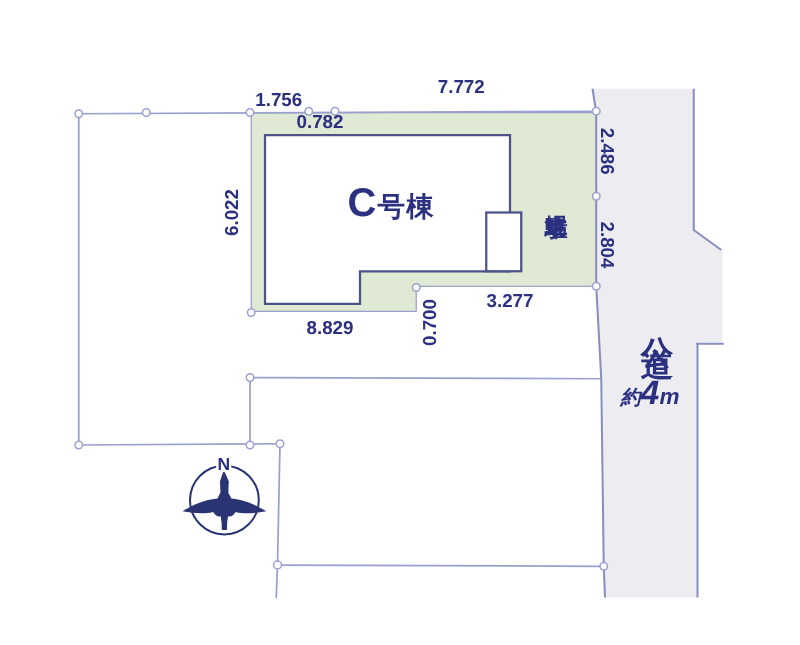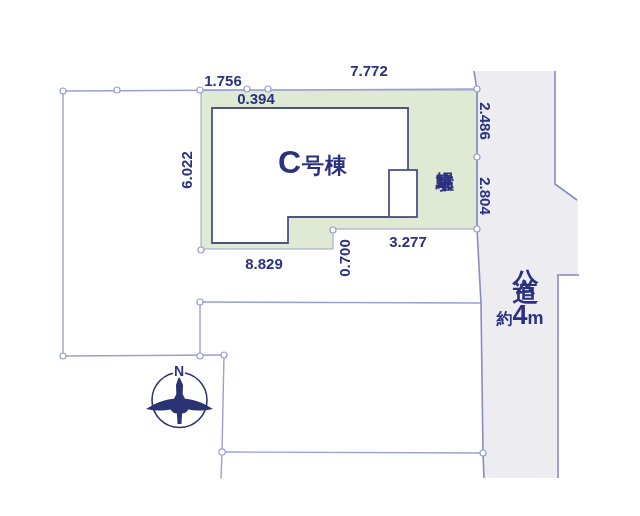--- a/index.html
+++ b/index.html
@@ -28,21 +28,21 @@
   }
   .rot-ccw{transform:translate(-50%,-50%) rotate(-90deg);}
   .rot-cw{transform:translate(-50%,-50%) rotate(90deg);}
   .bname{font-size:22px;letter-spacing:1px;}
   .bname .big{font-size:32px;font-weight:bold;}
   .vtext{
     writing-mode:vertical-rl;text-orientation:upright;
     font-size:18px;line-height:1;letter-spacing:0px;font-weight:bold;
   }
   .road-name{font-size:26px;letter-spacing:10px;}
-  .road-width{font-size:16px;}
+  .road-width{font-size:16px;font-style:italic;}
   .road-width .num{font-size:27px;}
   .road-width .unit{font-size:18px;}
   .north{font-size:14px;background:#fff;padding:0 1px;line-height:0.9;}
 </style>
 </head>
 <body>
 
 <div class="canvas">
 
   <svg width="640" height="516" viewBox="0 0 640 516">
@@ -100,21 +100,21 @@
            C204,410.5 196,411.5 188.5,409.5
            C186.5,412.5 184.5,413.8 182.5,413
            L181.5,417.5 C180.5,419.5 178.5,419.5 177.5,417.5
            L176.5,413 C174.5,413.8 172.5,412.5 170.5,409.5
            C163,411.5 155,410.5 146,409 Z"></path>
     </g>
   </svg>
 
   <div class="lbl" style="left:223px;top:80px">1.756</div>
   <div class="lbl" style="left:369px;top:70px">7.772</div>
-  <div class="lbl" style="left:256px;top:98px">0.394</div>
+  <div class="lbl" style="left:256px;top:98px">0.782</div>
   <div class="lbl rot-ccw" style="left:186px;top:170px">6.022</div>
   <div class="lbl rot-cw" style="left:485px;top:121px">2.486</div>
   <div class="lbl rot-cw" style="left:485px;top:196px">2.804</div>
   <div class="lbl" style="left:408px;top:241px">3.277</div>
   <div class="lbl rot-ccw" style="left:344px;top:258px">0.700</div>
   <div class="lbl" style="left:264px;top:263px">8.829</div>
 
   <div class="lbl bname" style="left:313px;top:162px">
     <span class="big">C</span><span>号棟</span>
   </div>

